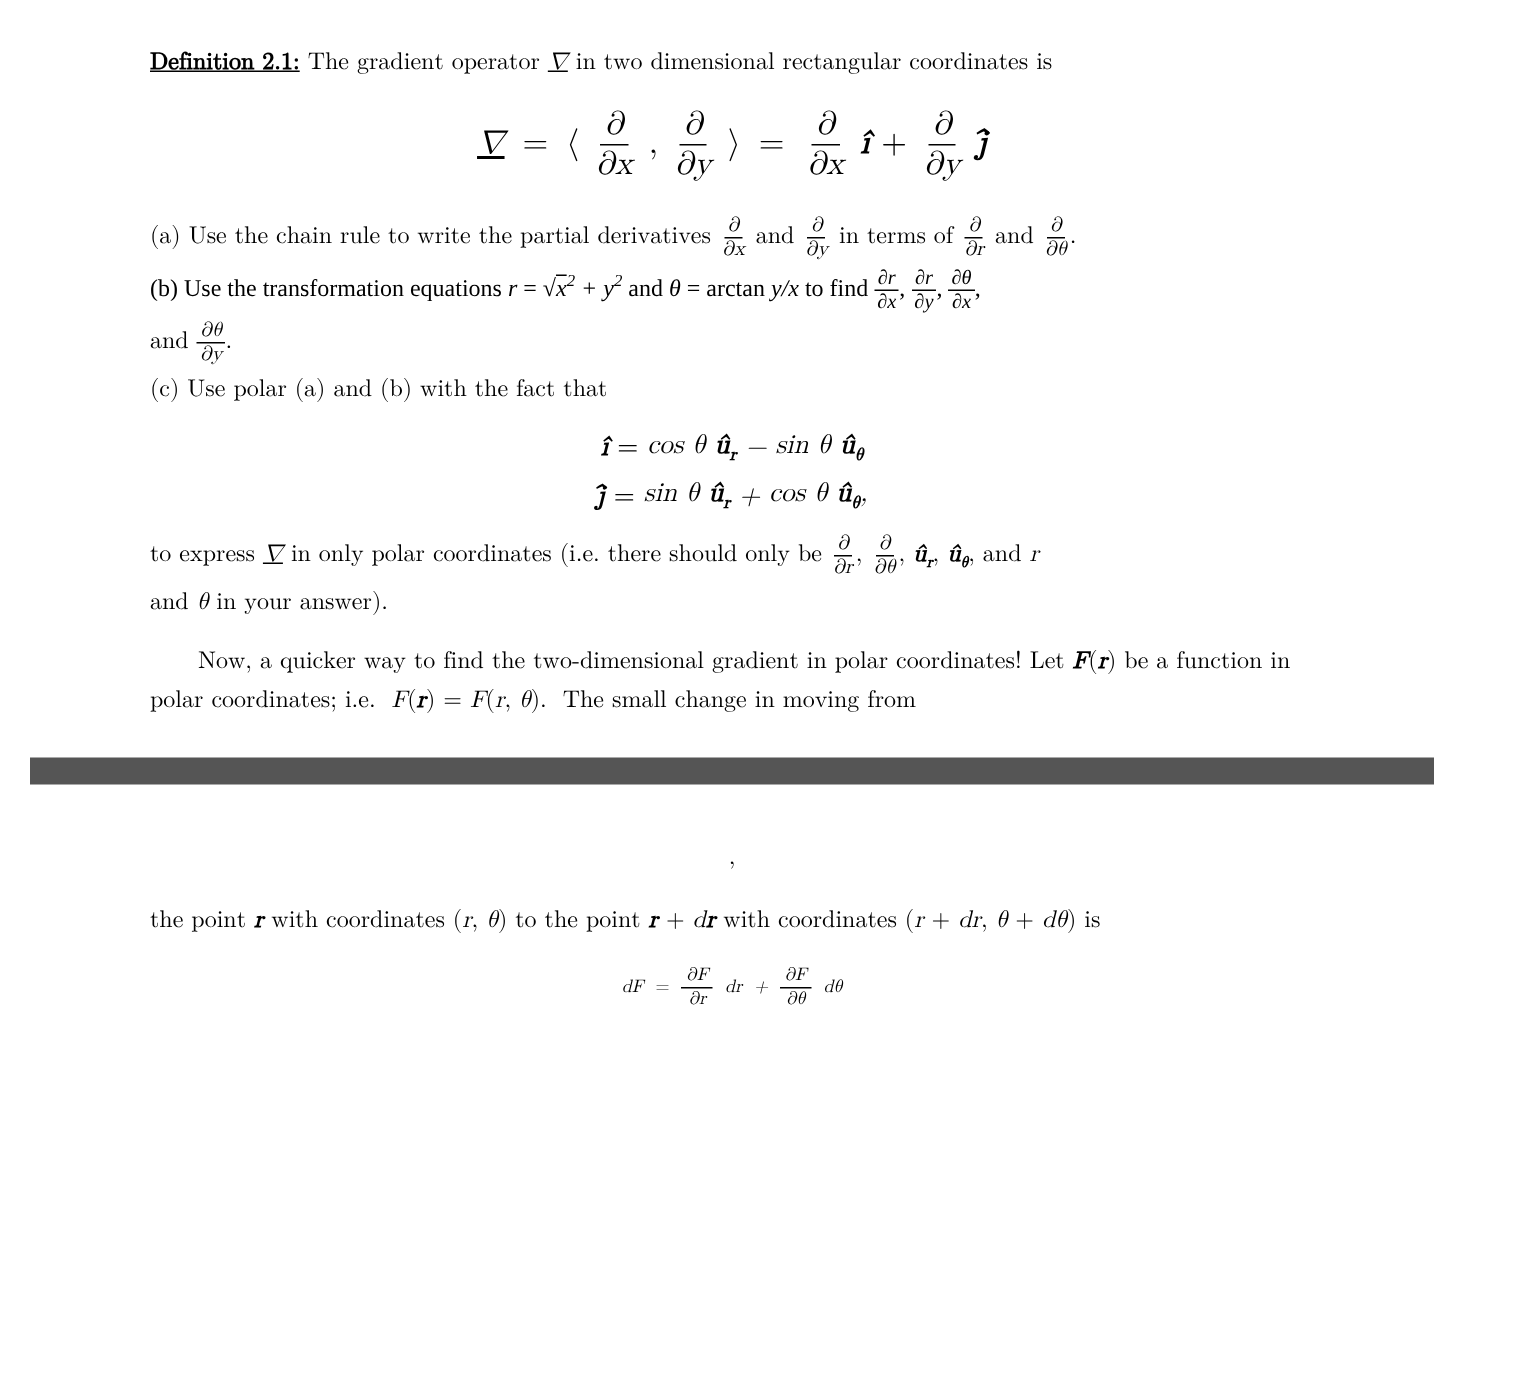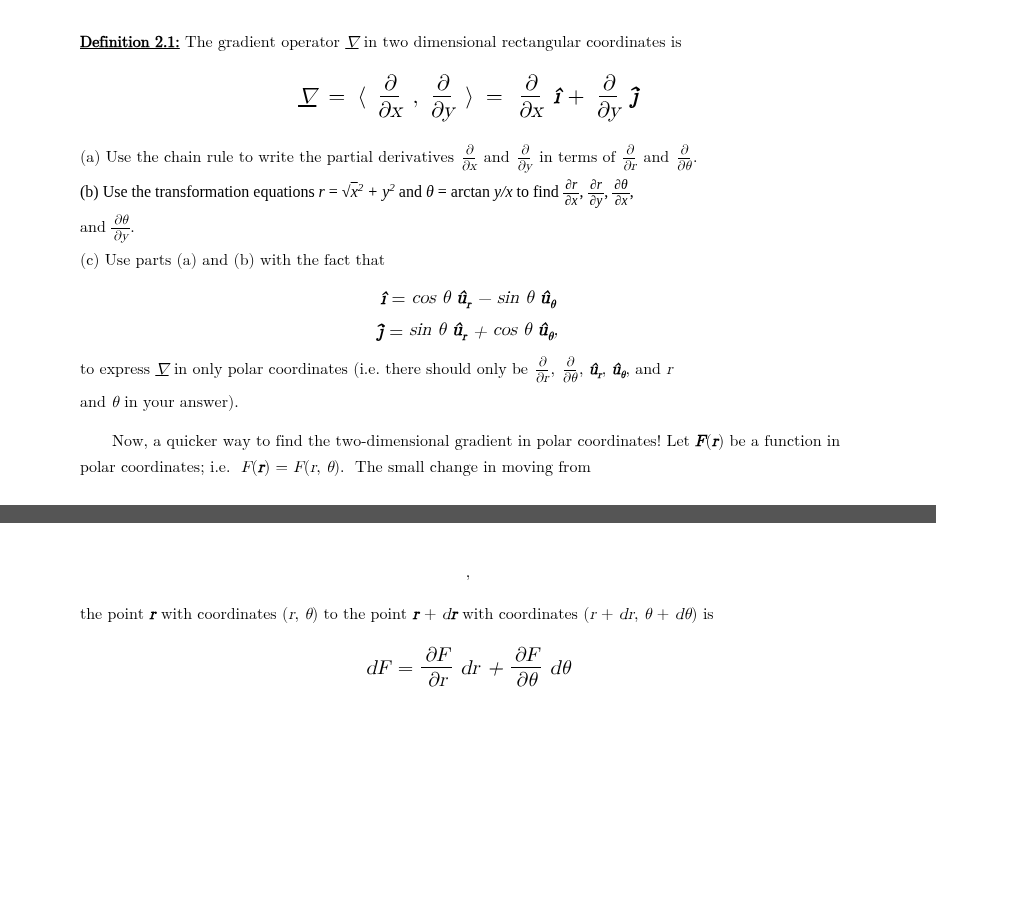--- a/index.html
+++ b/index.html
@@ -10,20 +10,21 @@
       color: #000;
       width: 1024px;
       min-height: 918px;
     }
     .page {
       width: 936px;
       min-height: 918px;
       background: #fff;
       display: flex;
       flex-direction: column;
+      margin-left: 20px;
     }
     .content-top {
       padding: 30px 80px 20px 80px;
       flex: 0 0 auto;
     }
     .divider {
       height: 18px;
       background: #555;
       flex: 0 0 auto;
     }
@@ -109,21 +110,21 @@
       text-align: center;
       font-size: 16px;
       margin: 20px 0;
     }
     .dF-block {
       display: flex;
       align-items: center;
       justify-content: center;
       gap: 8px;
       margin: 16px 0 10px 0;
-      font-size: 20px;
+      font-size: 12px;
       font-style: italic;
     }
   </style>
 </head>
 <body>
 
 <div class="page">
 
   <div class="content-top">
 
@@ -201,21 +202,21 @@
     </p>
     <p>
       and
       <span class="frac">
         <span class="num">∂<span style="font-style:italic;">θ</span></span>
         <span class="den">∂<span style="font-style:italic;">y</span></span>
       </span>.
     </p>
 
     <p style="margin-top:4px;">
-      (c) Use parts (a) and (b) with the fact that
+      (c) Use polar (a) and (b) with the fact that
     </p>
 
     <div class="eqs-block">
       <div class="eq-line">
         <span style="font-weight:bold; font-style:italic;">î</span>
         <span style="font-style:normal;">=</span>
         <span>cos <span style="font-style:italic;">θ</span> <span style="font-weight:bold; font-style:italic;">û</span><sub style="font-size:0.65em; font-style:italic; font-weight:bold;">r</sub></span>
         <span>−</span>
         <span>sin <span style="font-style:italic;">θ</span> <span style="font-weight:bold; font-style:italic;">û</span><sub style="font-size:0.65em; font-style:italic; font-weight:bold;">θ</sub></span>
       </div>

